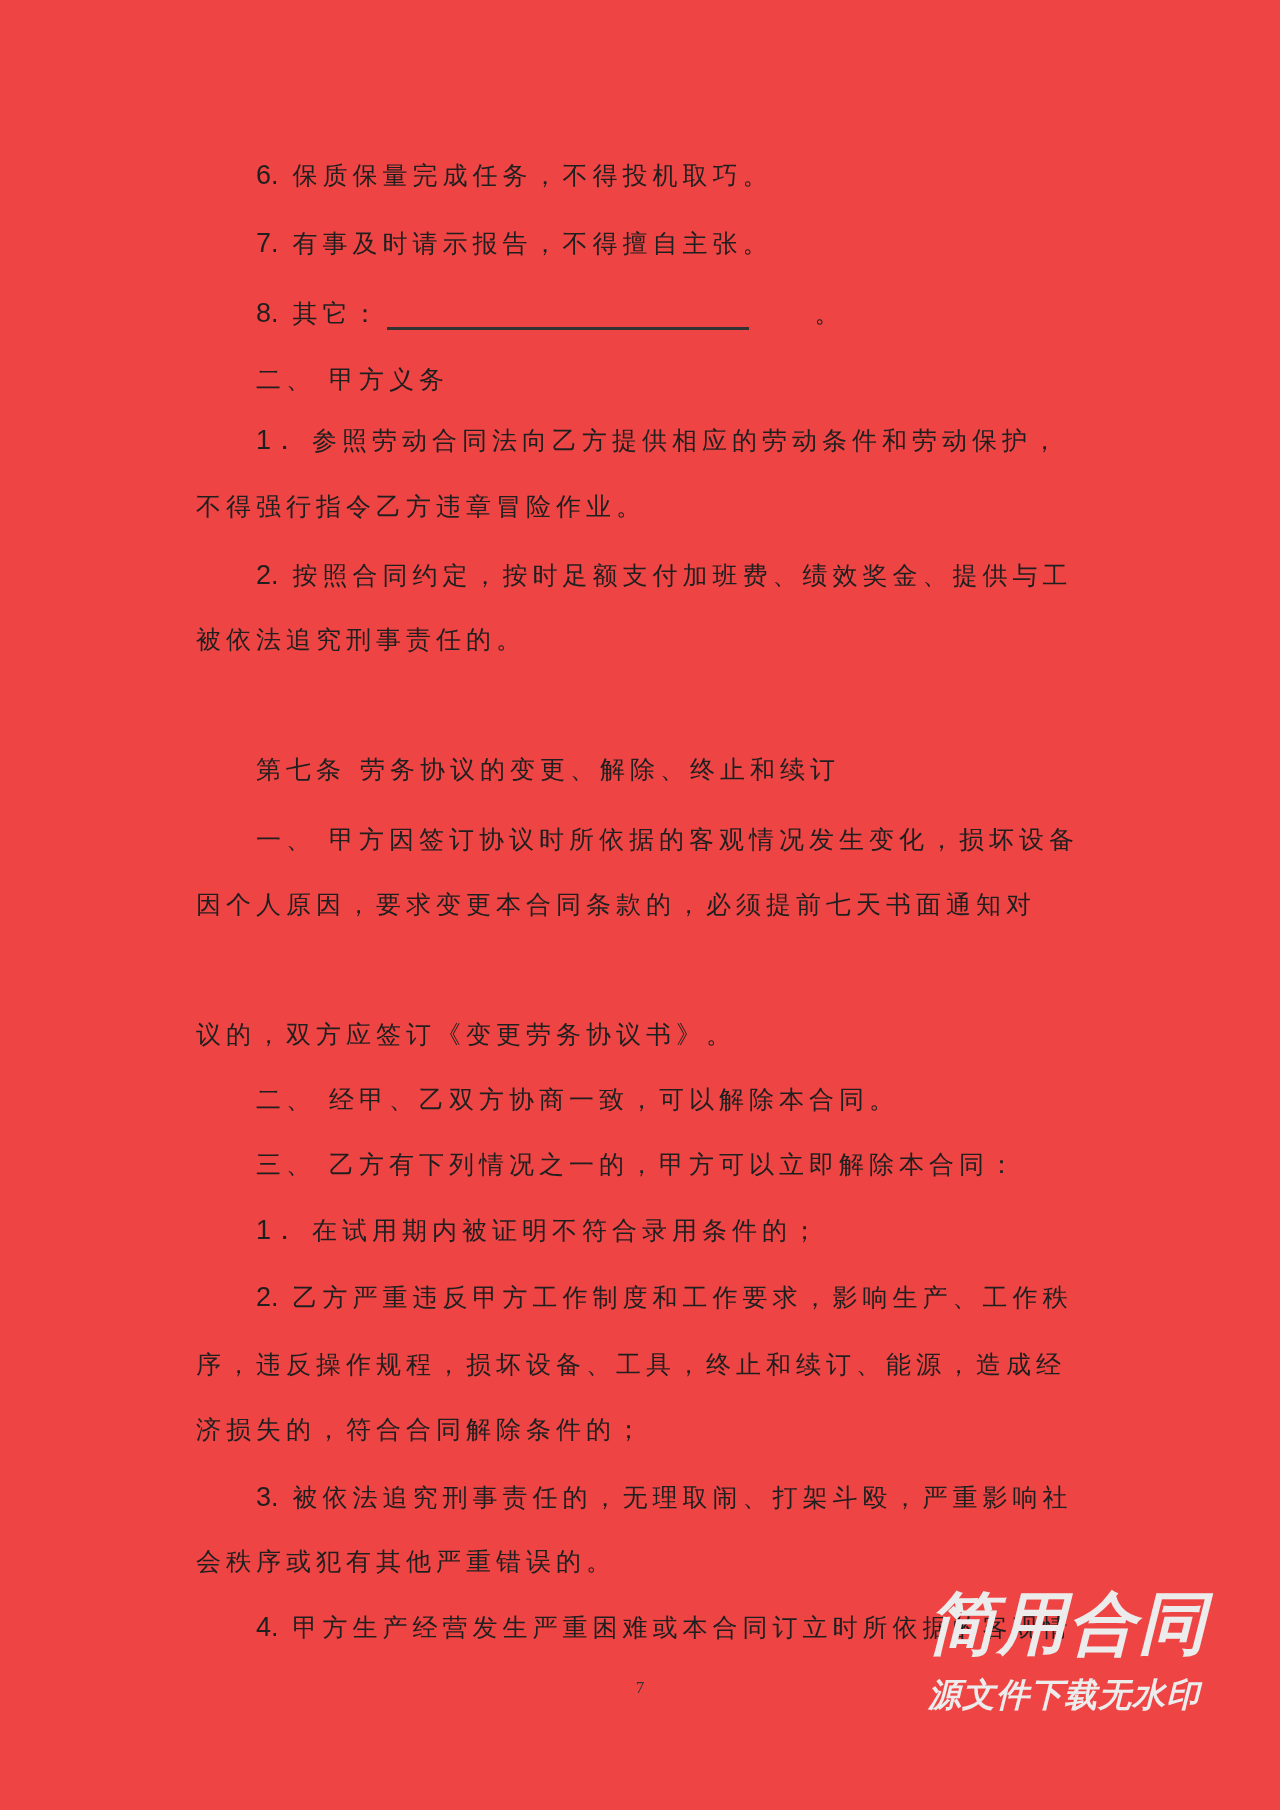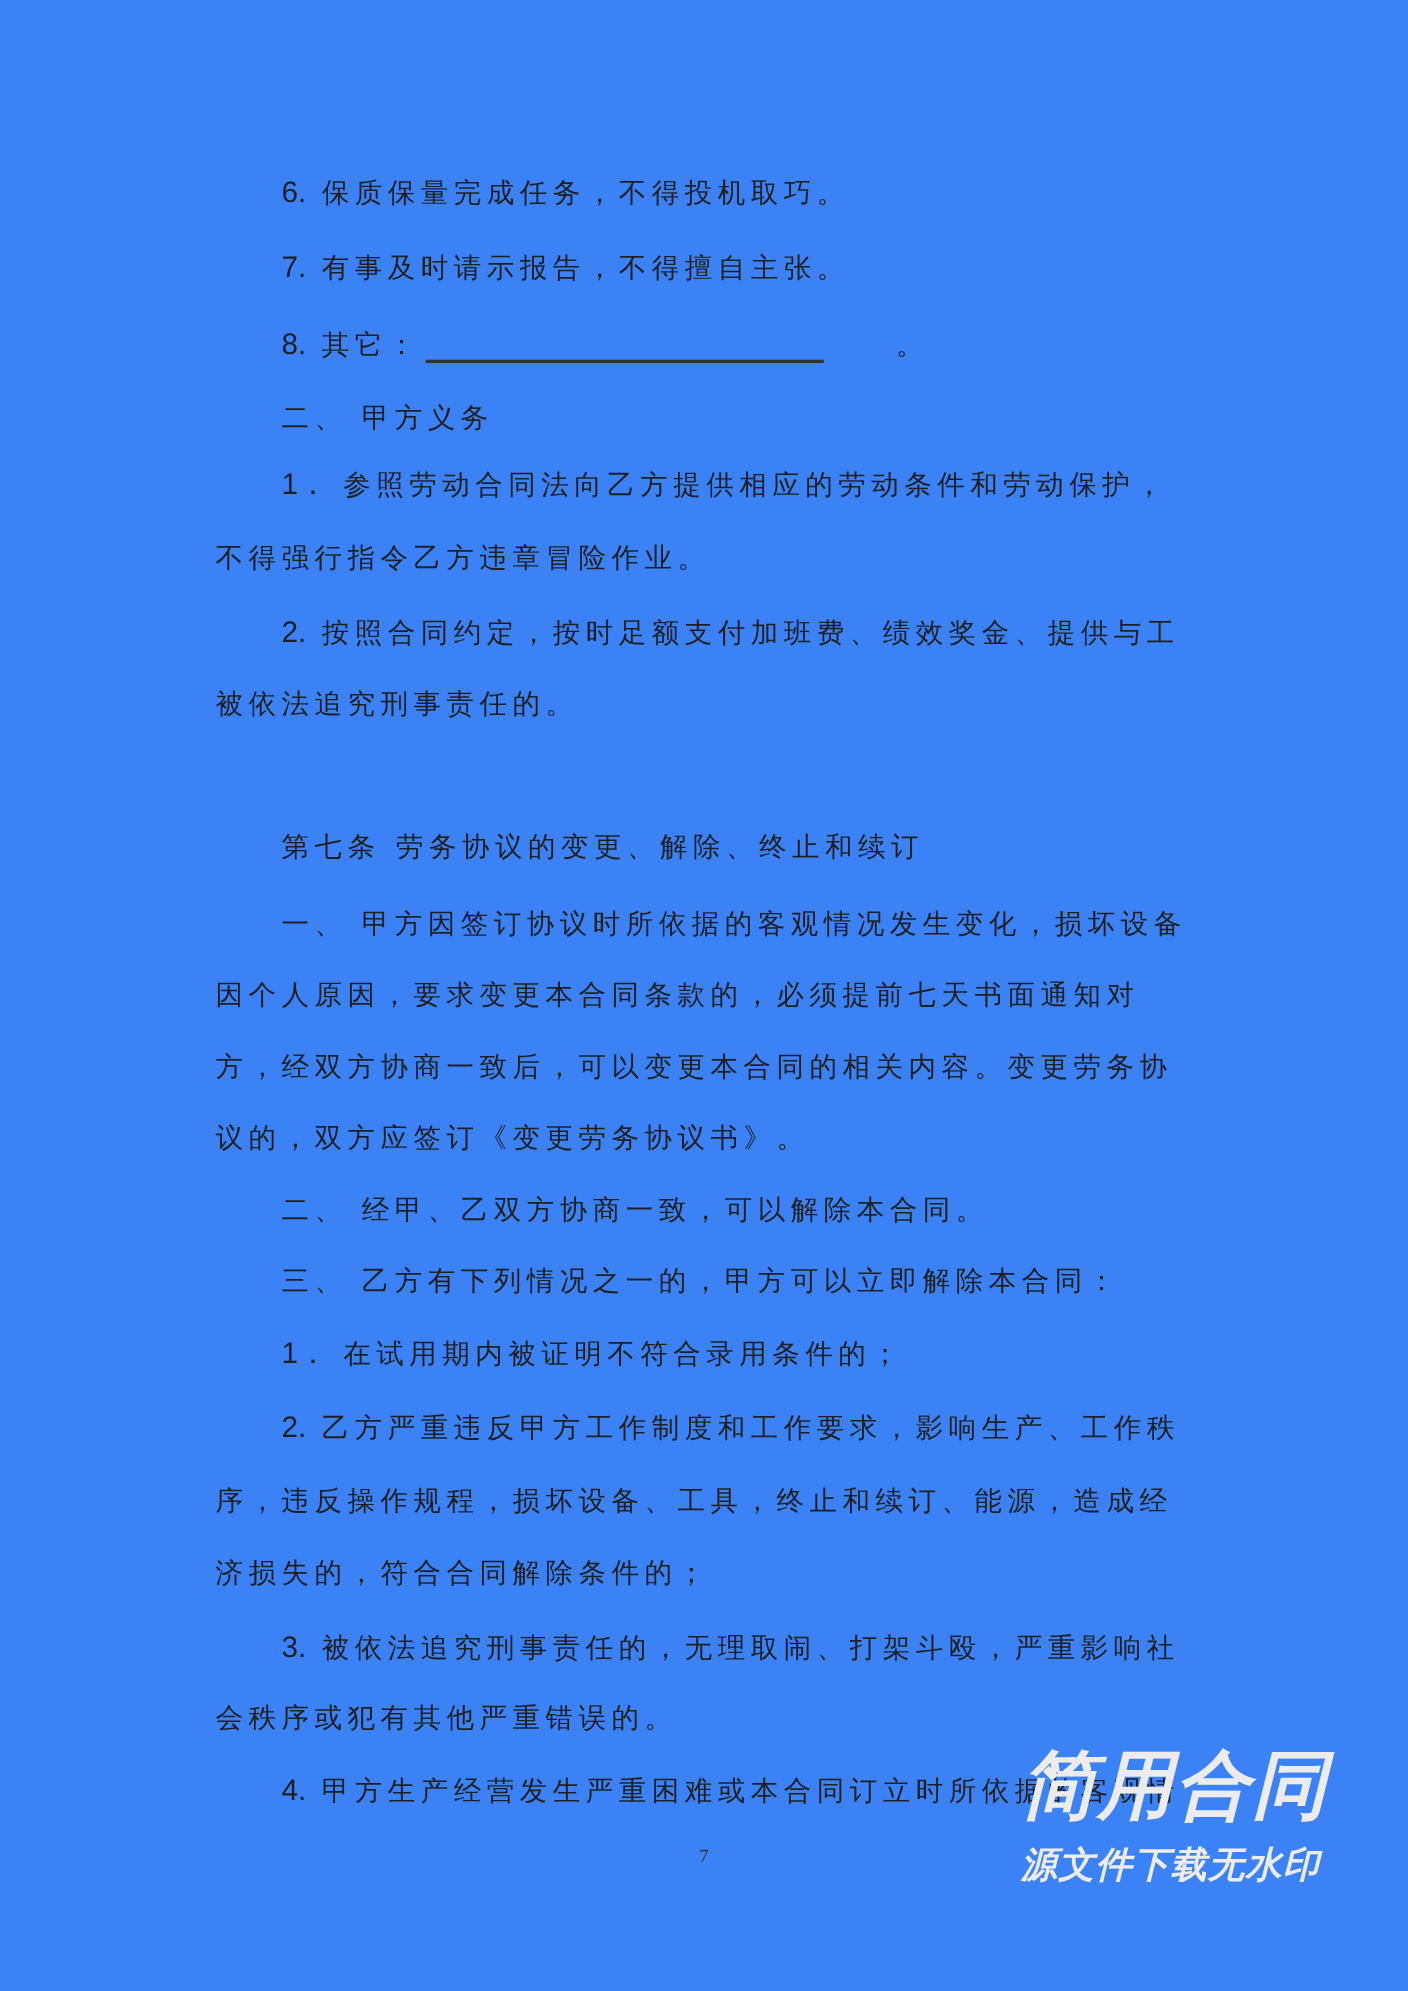--- a/index.html
+++ b/index.html
@@ -14,21 +14,21 @@
       overflow: hidden;
       font-family: "DejaVu Sans", "Liberation Sans", sans-serif;
       color: #1f1f1f;
     }
     .page {
       position: absolute;
       left: 0;
       top: 0;
       width: 1280px;
       height: 1810px;
-      background: #3b82f6;
+      background: #ef4444;
     }
     .line {
       position: absolute;
       left: 196px;
       width: 900px;
       height: 40px;
       line-height: 40px;
       font-size: 25px;
       letter-spacing: 5px;
       white-space: nowrap;
@@ -131,23 +131,20 @@
   </div>
 
   <div class="line indent" style="top:820px">
     <span>一、 甲方因签订协议时所依据的客观情况发生变化，损坏设备</span>
   </div>
 
   <div class="line" style="top:885px">
     <span>因个人原因，要求变更本合同条款的，必须提前七天书面通知对</span>
   </div>
 
-  <div class="line" style="top:950px">
-    <span>方，经双方协商一致后，可以变更本合同的相关内容。变更劳务协</span>
-  </div>
 
   <div class="line" style="top:1015px">
     <span>议的，双方应签订《变更劳务协议书》。</span>
   </div>
 
   <div class="line indent" style="top:1080px">
     <span>二、 经甲、乙双方协商一致，可以解除本合同。</span>
   </div>
 
   <div class="line indent" style="top:1145px">

